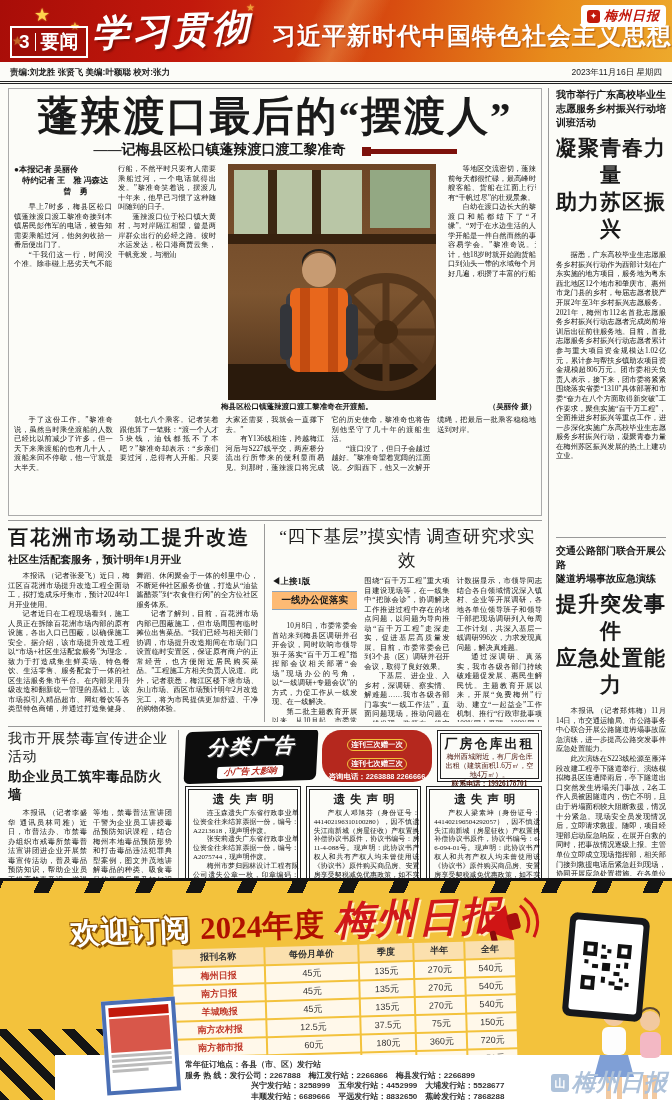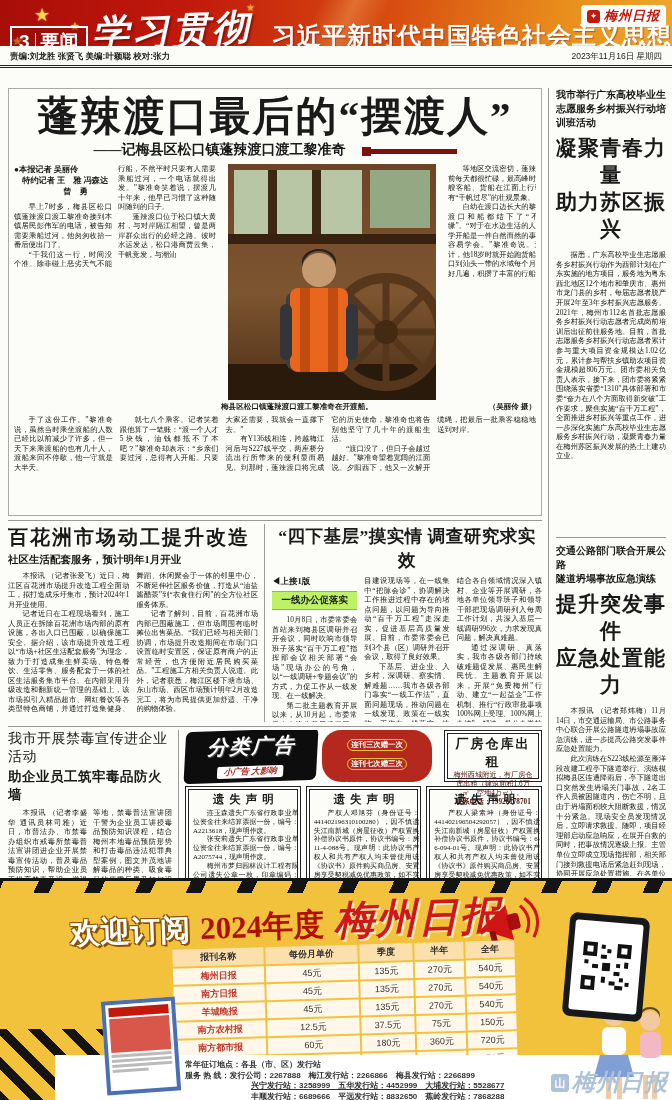--- a/index.html
+++ b/index.html
@@ -20,21 +20,21 @@
     font-style: italic; letter-spacing: 3px; transform: rotate(-2deg); text-shadow: 2px 2px 2px rgba(90,10,5,.55); }
   .slogan { position: absolute; left: 272px; top: 20px; color: #fff; font-weight: 900; font-size: 24px;
     letter-spacing: 1px; font-family: "Liberation Sans", sans-serif; text-shadow: 1px 1px 1px rgba(90,10,5,.4); }
   .paper-logo { position: absolute; right: 6px; top: 5px; background: #fff; border-radius: 4px;
     padding: 2px 6px; display: flex; align-items: center; gap: 4px; }
   .paper-logo .ico { width: 13px; height: 13px; background: #c2190c; color: #fff; border-radius: 3px;
     font-size: 9px; line-height: 13px; text-align: center; }
   .paper-logo .nm { color: #c2190c; font-weight: 900; font-size: 13px; font-style: italic; letter-spacing: 1px; }
 
   
-  .meta-row { position: absolute; left: 0; top: 46px; width: 672px; height: 22px; padding: 5px 10px 0 10px;
+  .meta-row { position: absolute; left: 0; top: 62px; width: 672px; height: 22px; padding: 5px 10px 0 10px;
     display: flex; justify-content: space-between; font-family: "Liberation Sans", sans-serif;
     font-size: 8.5px; color: #222; border-bottom: 3px double #222; background:#fcfcf8; }
   .meta-row .ed { font-weight: bold; }
 
   
   .content { position: absolute; left: 0; top: 84px; width: 672px; height: 794px; padding: 4px 6px 0 8px; display: flex; }
   .main-col { width: 534px; }
   .sidebar { width: 124px; margin-left: 6px; border-left: 1px solid #999; padding-left: 7px; }
 
   
@@ -56,47 +56,47 @@
 
   .hrule { border-top: 1px solid #999; margin: 4px 0 3px 0; }
 
   
   .mid-band { display: flex; height: 198px; overflow: hidden; }
   .market { width: 256px; padding-right: 6px; }
   .market h2 { font-size: 20px; font-weight: 900; letter-spacing: 2px; }
   .market h3 { font-size: 10.5px; font-weight: bold; margin: 2px 0 4px 0; }
   .market .mkt-body { column-count: 2; column-gap: 7px; height: 146px; overflow: hidden; }
   .grassroots { flex: 1; border-left: 1px solid #999; padding-left: 7px; }
-  .grassroots h2 { font-size: 17.5px; font-weight: 700; letter-spacing: .5px; text-align: center; }
+  .grassroots h2 { font-size: 17.5px; font-weight: 400; letter-spacing: .5px; text-align: center; }
   .gr-body { column-count: 3; column-gap: 7px; height: 168px; overflow: hidden; margin-top: 4px; }
   .cont-tag { font-size: 8.5px; font-weight: bold; margin-bottom: 3px; }
-  .box-label { background: #bef264; border-top: 1px solid #8ba4bd; border-bottom: 1px solid #8ba4bd;
-    text-align: center; font-weight: bold; font-size: 9.5px; padding: 2px 8px; margin-bottom: 5px; }
+  .box-label { background: #fdba74; border-top: 1px solid #8ba4bd; border-bottom: 1px solid #8ba4bd;
+    text-align: center; font-weight: bold; font-size: 9.5px; padding: 2px 8px; margin-bottom: 11px; }
 
   
   .low-band { display: flex; height: 164px; overflow: hidden; }
   .drug { width: 170px; padding-right: 6px; }
   .drug .kicker { font-size: 14px; letter-spacing: .5px; }
   .drug h2 { font-size: 13.5px; font-weight: 900; letter-spacing: .5px; margin: 2px 0 4px 0; }
   .drug-body { column-count: 2; column-gap: 6px; height: 122px; overflow: hidden; }
   .classified { flex: 1; border-left: 1px solid #999; padding-left: 6px; display: flex; flex-direction: column; gap: 4px; }
   .cl-head { display: flex; gap: 5px; height: 52px; }
   .cl-logo { width: 132px; background: #0d0d0d; color: #fff; transform: skew(-5deg) rotate(-2deg);
     border-radius: 6px; text-align: center; padding-top: 3px; }
   .cl-logo .big { font-size: 20px; font-weight: 900; font-style: italic; letter-spacing: 2px;
     text-shadow: 1px 1px 0 #555; }
   .cl-logo .tag { display:inline-block; background:#fff; color:#b5281e; font-size: 8.5px; font-weight: bold;
     font-style: italic; padding: 0 6px; border-radius: 2px; margin-top: 1px; }
   .cl-promo { width: 110px; background: #b5281e; color: #fff; text-align: center; padding: 3px 2px;
     font-family: "Liberation Sans", sans-serif; border-radius: 19px; }
   .cl-promo .pill { display: inline-block; border: 1px solid #f2c23c; border-radius: 6px; color: #fff;
     font-size: 7.4px; font-weight: bold; padding: 0 3px; margin: 1px 1px; }
-  .cl-promo .ln { font-size: 7.4px; font-weight: bold; margin-top: 10px; }
+  .cl-promo .ln { font-size: 7.4px; font-weight: bold; margin-top: 1px; }
   .cl-rental { flex: 1; border: 1px solid #222; box-shadow: inset 0 0 0 2px #fff, inset 0 0 0 3px #222;
-    text-align: center; padding: 4px 6px 0 6px; margin-left: 7px; }
+    text-align: center; padding: 4px 6px 0 6px; }
   .cl-rental .ttl { font-size: 13px; font-weight: 900; letter-spacing: 2px; }
   .cl-rental .ln { font-size: 7.2px; line-height: 9px; color: #4a150d; }
   .cl-rental .ph { font-weight: bold; }
   .cl-notices { display: flex; gap: 5px; flex: 1; }
   .notice { flex: 1; border: 1px solid #222; box-shadow: inset 0 0 0 2px #fff, inset 0 0 0 3px #222;
     padding: 5px 1px 2px 7px; overflow: hidden; }
   .notice .ttl { text-align: center; font-size: 11.5px; font-weight: 900; letter-spacing: 5px; margin-bottom: 2px; }
   .notice p.body { font-size: 6.9px; line-height: 8.8px; }
   .notice .sign { text-align: right; font-size: 6.9px; line-height: 8.8px; }
 
@@ -123,21 +123,21 @@
     text-shadow: 2px 2px 0 #fff0c0; letter-spacing: 2px; }
   .mega { position: absolute; left: 476px; top: 16px; transform: rotate(-14deg); }
   .ad-table { position: absolute; left: 172px; top: 62px; width: 346px; transform: rotate(-1.6deg);
     border-collapse: separate; border-spacing: 2px; font-family: "Liberation Sans", sans-serif; }
   .ad-table th { background: #fbe0ae; font-size: 9px; font-weight: bold; color: #333; padding: 2px 0; }
   .ad-table td { background: #fff8ea; font-size: 9px; color: #333; text-align: center; padding: 1.5px 0; }
   .ad-table td.nm { color: #c0392b; font-weight: bold; }
   .ad-footer { position: absolute; left: 55px; top: 174px; width: 617px; height: 48px; background: #fff; }
   .contacts { position: absolute; left: 130px; top: 5px; font-family: "Liberation Sans", sans-serif;
     font-size: 8px; font-weight: bold; color: #333; line-height: 10.5px; white-space: nowrap; }
-  .contacts .ind { padding-left: 66px; text-decoration: underline; }
+  .contacts .ind { padding-left: 66px; }
   .np-thumb { position: absolute; left: 104px; top: 118px; width: 74px; height: 94px; background: #fff;
     border: 4px solid #4a6fb5; transform: rotate(-4deg); padding: 3px; z-index: 5; }
   .np-thumb .hd { height: 9px; background: #c2190c; margin-bottom: 2px; }
   .np-thumb .ph { height: 34px; background: #d8574a; margin-bottom: 2px; }
   .np-thumb .tx { height: 3px; background: #bbb; margin-bottom: 2px; }
   .phone { position: absolute; left: 566px; top: 34px; width: 80px; height: 104px; background: #16181c;
     border-radius: 8px; transform: rotate(5deg); padding: 7px 6px; z-index: 4; }
   .phone .scr { width: 100%; height: 100%; background: #fff; border-radius: 3px; display: flex;
     align-items: center; justify-content: center; }
   .girls { position: absolute; left: 588px; top: 120px; z-index: 3; }

